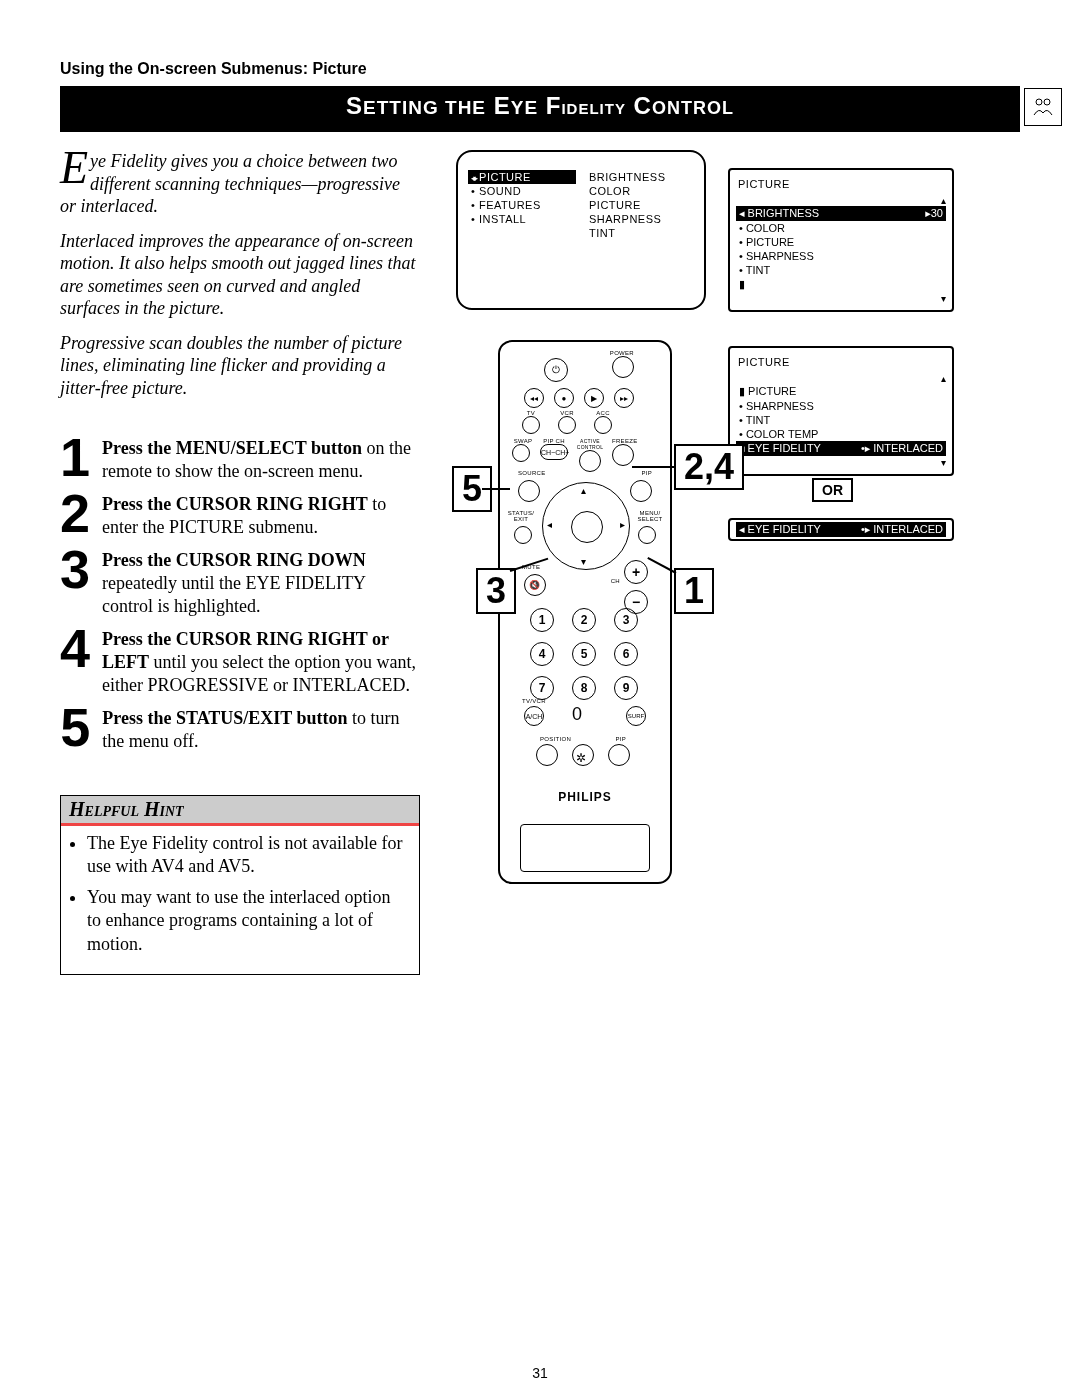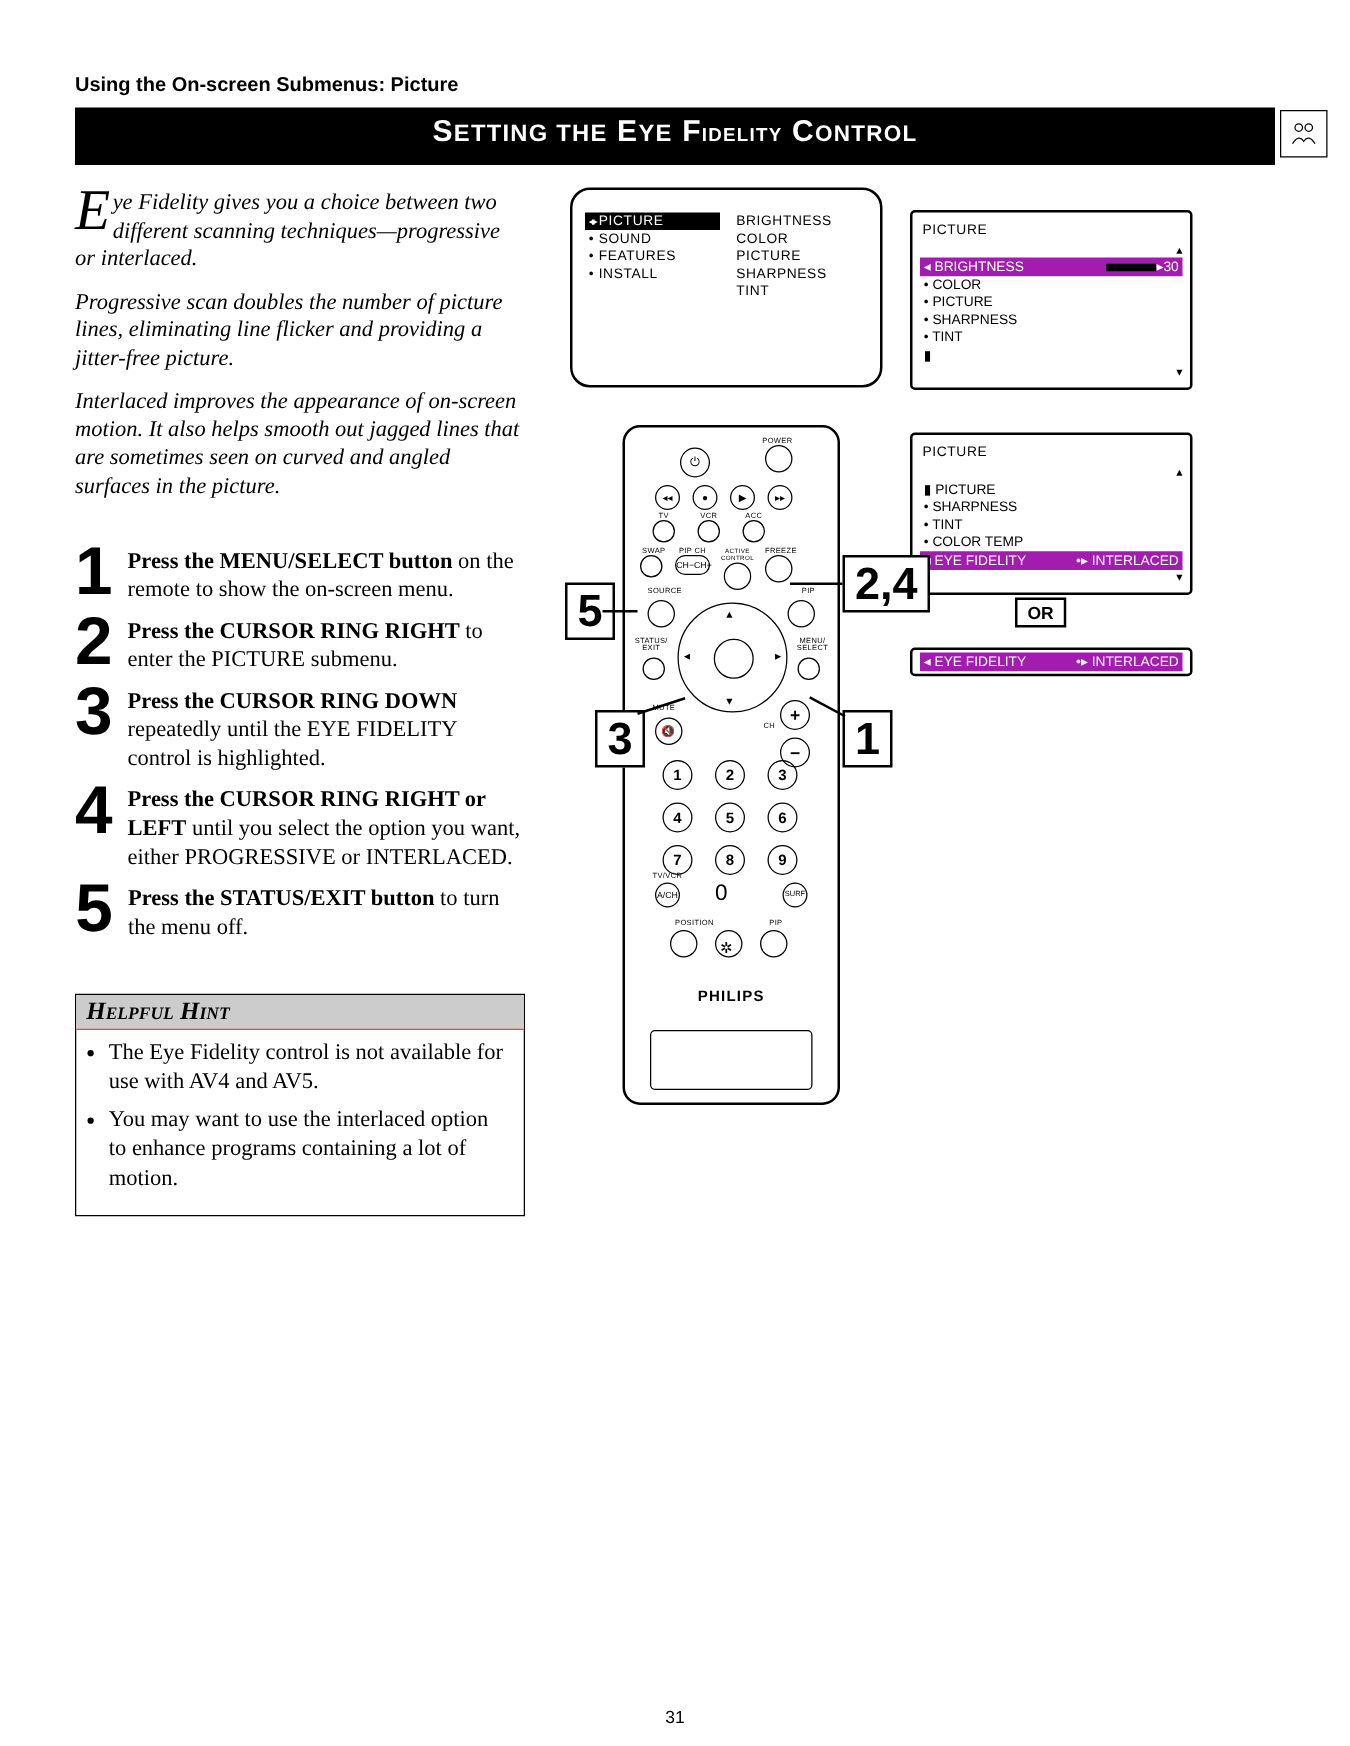--- a/index.html
+++ b/index.html
@@ -95,21 +95,21 @@
     border: 1px solid #000;
   }
   .hint-title {
     background: #ccc;
     font-family: "Times New Roman", serif;
     font-style: italic;
     font-weight: bold;
     font-variant: small-caps;
     font-size: 20px;
     padding: 2px 8px;
-    border-bottom: 1px solid #ef4444;
+    border-bottom: 3px solid #ef4444;
   }
   .hint-body {
     padding: 6px 10px 10px 10px;
     font-size: 18px;
     line-height: 1.28;
   }
   .hint-body ul { margin:0; padding-left: 16px; }
   .hint-body li { margin-bottom: 8px; }
   .page-num {
     position:absolute;
@@ -149,21 +149,21 @@
     border: 2px solid #000;
     border-radius: 4px;
     font-family: Arial, sans-serif;
     font-size: 11px;
     box-sizing: border-box;
     padding: 6px 6px;
     width: 226px;
   }
   .osd-r .hdr { font-size:11px; padding:2px 2px 4px; letter-spacing:0.5px; }
   .osd-r .row { padding:1px 3px; }
-  .osd-r .row.sel { background:#a21caf; color:#fff; display:flex; justify-content:space-between;}
+  .osd-r .row.sel { background:#000000; color:#fff; display:flex; justify-content:space-between;}
   .osd-r .row .dot::before { content:"• "; }
   .triangle-up::after{content:"▴"; font-size:10px;}
   .triangle-dn::after{content:"▾"; font-size:10px;}
   .bar { display:inline-block; height:6px; background:#000; vertical-align:middle;}
   .or-box {
     border:2px solid #000;
     font-family: Arial;
     font-weight:bold;
     font-size:14px;
     padding:2px 8px;
@@ -241,22 +241,22 @@
           </g>
         </svg>
     </div>
   </div>
 
   <div class="columns">
 
     <div class="col-left">
       <div class="intro">
         <p><span class="dropcap">E</span><span>ye Fidelity gives you a choice between two different scanning techniques—progressive or interlaced.</span></p>
+        <p>Interlaced improves the appearance of on-screen motion. It also helps smooth out jagged lines that are sometimes seen on curved and angled surfaces in the picture.</p>
         <p>Progressive scan doubles the number of picture lines, eliminating line flicker and providing a jitter-free picture.</p>
-        <p>Interlaced improves the appearance of on-screen motion. It also helps smooth out jagged lines that are sometimes seen on curved and angled surfaces in the picture.</p>
       </div>
 
       <div class="steps">
         <div class="step">
           <div class="step-num">1</div>
           <div class="step-body"><b>Press the MENU/SELECT button</b><span> on the remote to show the on-screen menu.</span></div>
         </div>
         <div class="step">
           <div class="step-num">2</div>
           <div class="step-body"><b>Press the CURSOR RING RIGHT</b><span> to enter the PICTURE submenu.</span></div>

